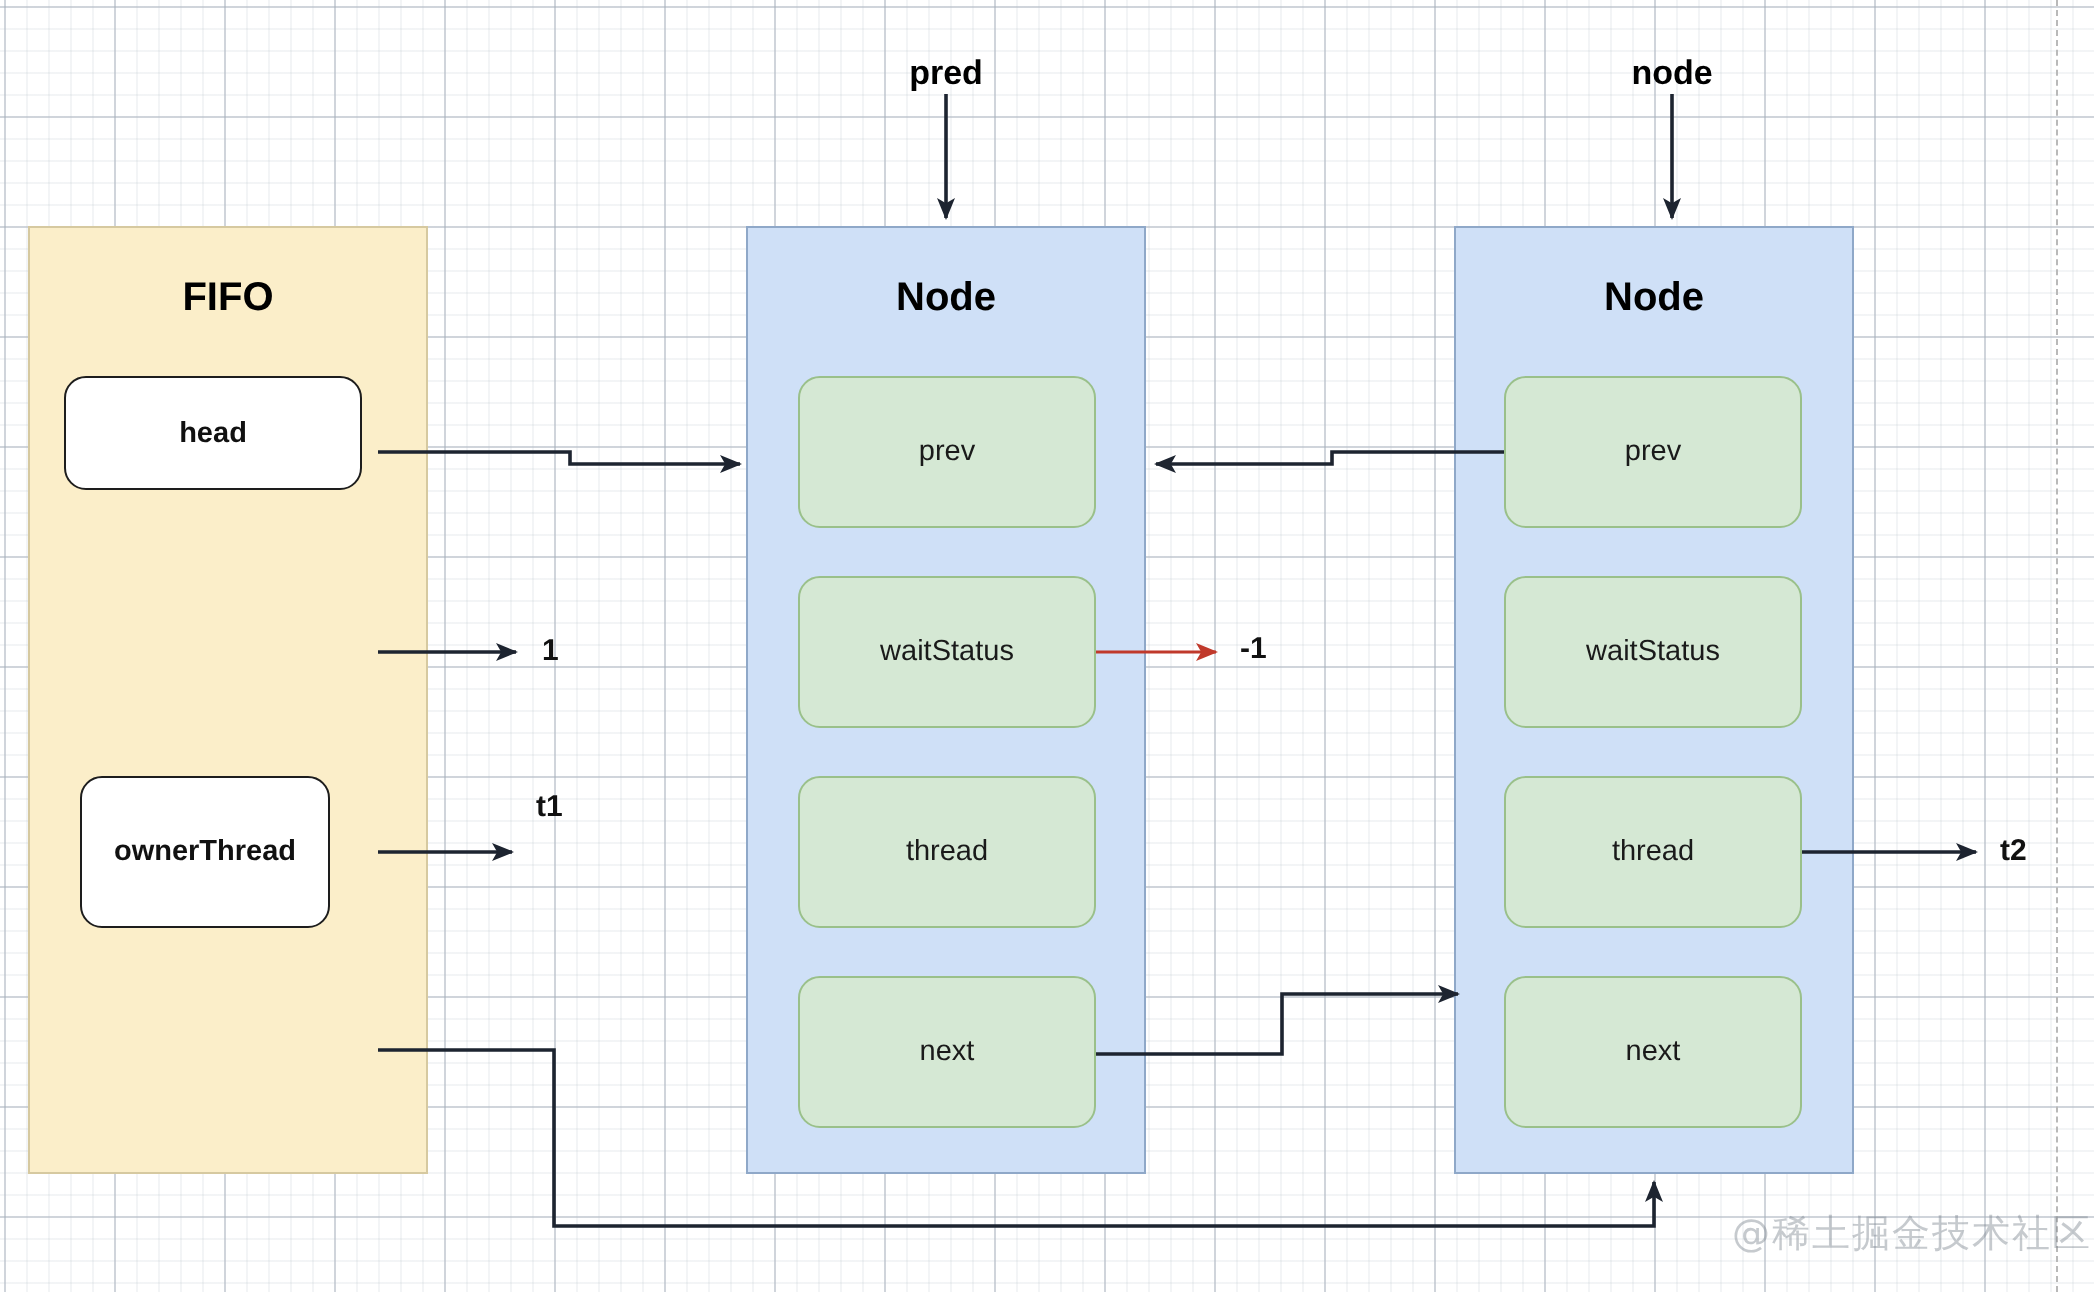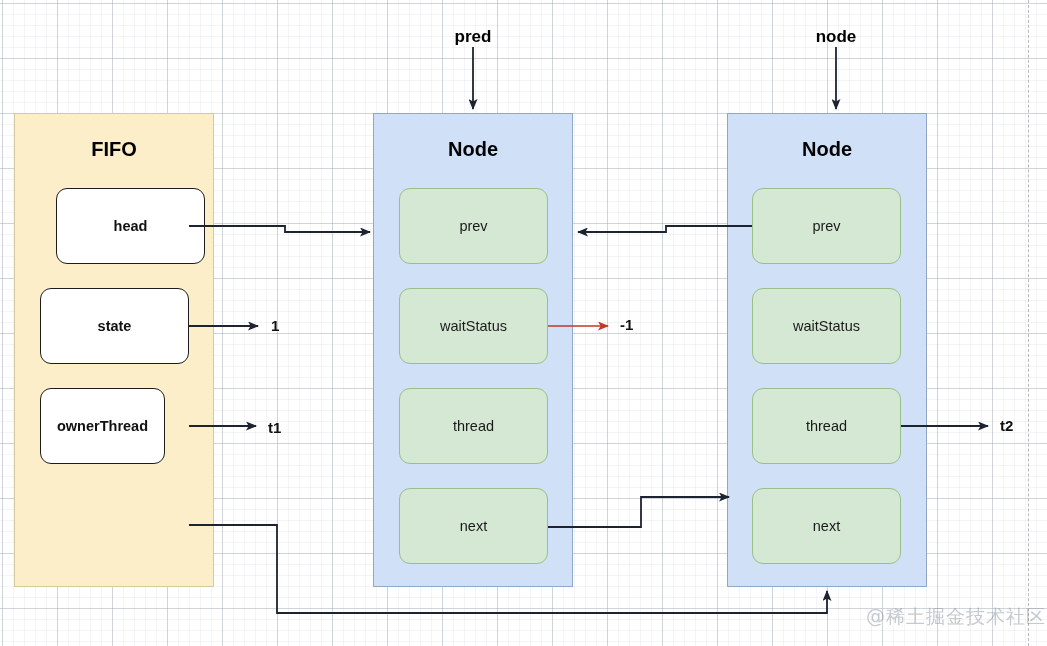--- a/index.html
+++ b/index.html
@@ -129,25 +129,22 @@
 <body>
 
 <div id="canvas">
 
   <div class="page-edge" style="left:1028px;"></div>
 
   <div class="container-box fifo-box" style="left:14px; top:113px; width:200px; height:474px;">
     <div class="container-title" style="top:24px;">FIFO</div>
   </div>
 
-  <div class="field field-white" style="left:56px; top:188px; width:149px; height:76px;text-align:center;">
+  <div class="field field-white" style="left:32px; top:188px; width:149px; height:57px;text-align:center;">
     <span>head</span>
-  </div>
-  <div class="field field-white" style="left:40px; top:288px; width:149px; height:76px;">
-    <span>state</span>
   </div>
   <div class="field field-white" style="left:40px; top:388px; width:125px; height:76px;">
     <span>ownerThread</span>
   </div>
 
   <div class="container-box node-box" style="left:373px; top:113px; width:200px; height:474px;">
     <div class="container-title" style="top:24px;">Node</div>
   </div>
 
   <div class="field field-green" style="left:399px; top:188px; width:149px; height:76px;">
@@ -177,21 +174,21 @@
     <span>thread</span>
   </div>
   <div class="field field-green" style="left:752px; top:488px; width:149px; height:76px;">
     <span>next</span>
   </div>
 
   <div class="ptr-label" style="left:423px; top:27px; width:100px;">pred</div>
   <div class="ptr-label" style="left:786px; top:27px; width:100px;">node</div>
 
   <div class="value-label" style="left:271px; top:317px;">1</div>
-  <div class="value-label" style="left:268px; top:419px;">t1</div>
+  <div class="value-label" style="left:268px; top:395px;">t1</div>
   <div class="value-label" style="left:620px; top:316px;">-1</div>
   <div class="value-label" style="left:1000px; top:417px;">t2</div>
 
   <svg id="wires" viewBox="0 0 1047 646">
     <defs>
       <marker id="arrow-dark" markerWidth="11" markerHeight="9" refX="10" refY="4.5" orient="auto" markerUnits="userSpaceOnUse">
         <path d="M0,0 L11,4.5 L0,9 L2.6,4.5 Z" fill="#1d2430"></path>
       </marker>
       <marker id="arrow-dark-rev" markerWidth="11" markerHeight="9" refX="10" refY="4.5" orient="auto" markerUnits="userSpaceOnUse">
         <path d="M0,0 L11,4.5 L0,9 L2.6,4.5 Z" fill="#1d2430"></path>

